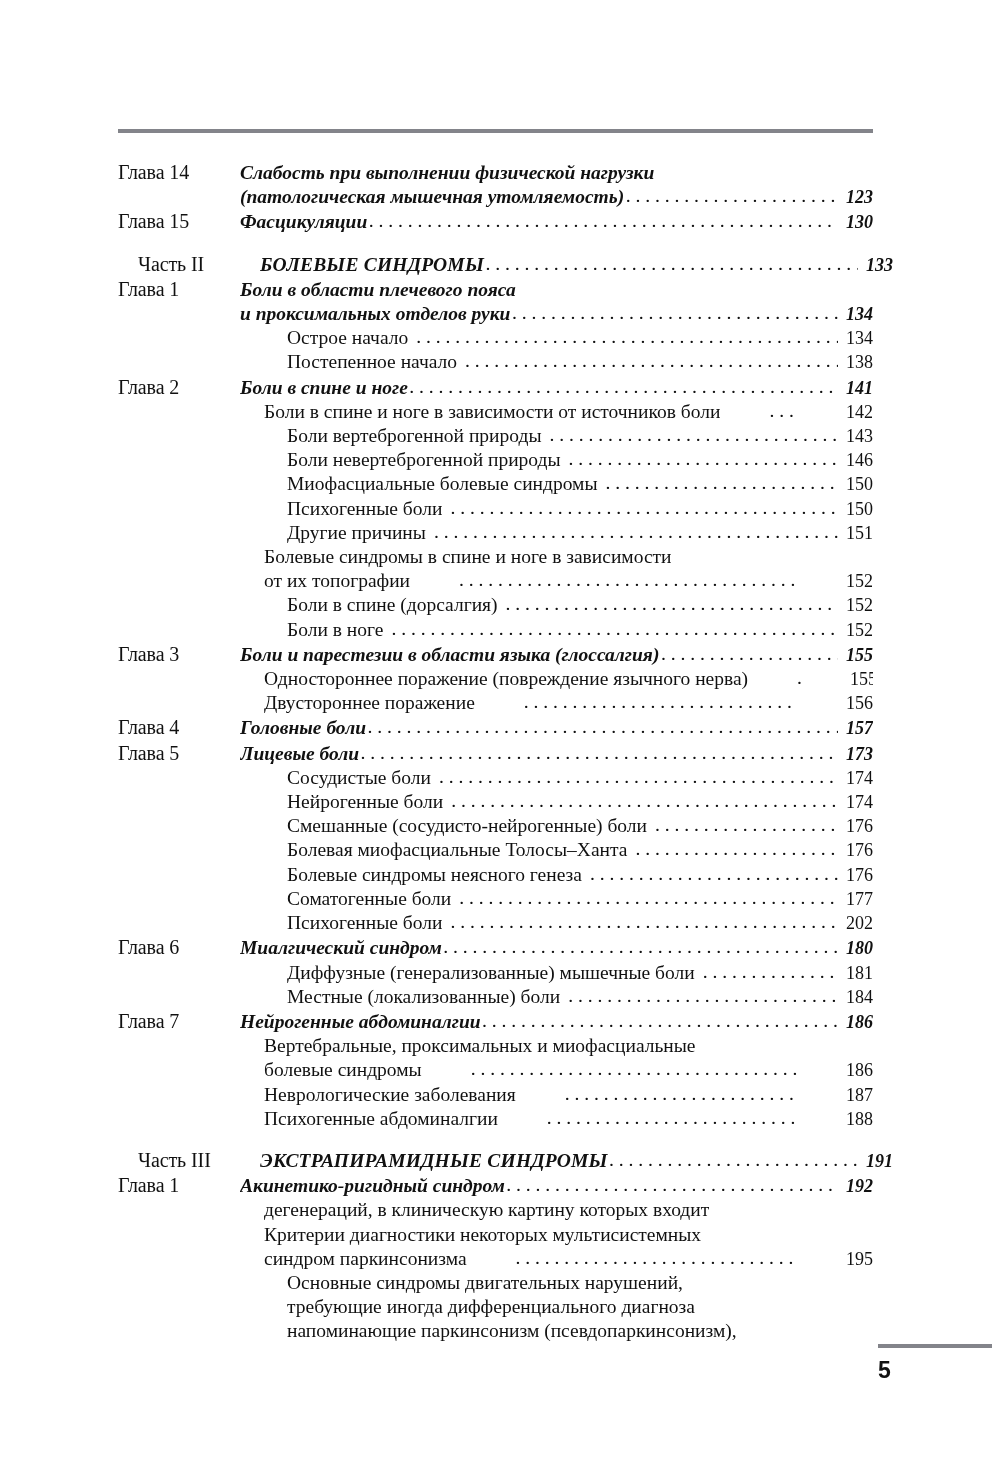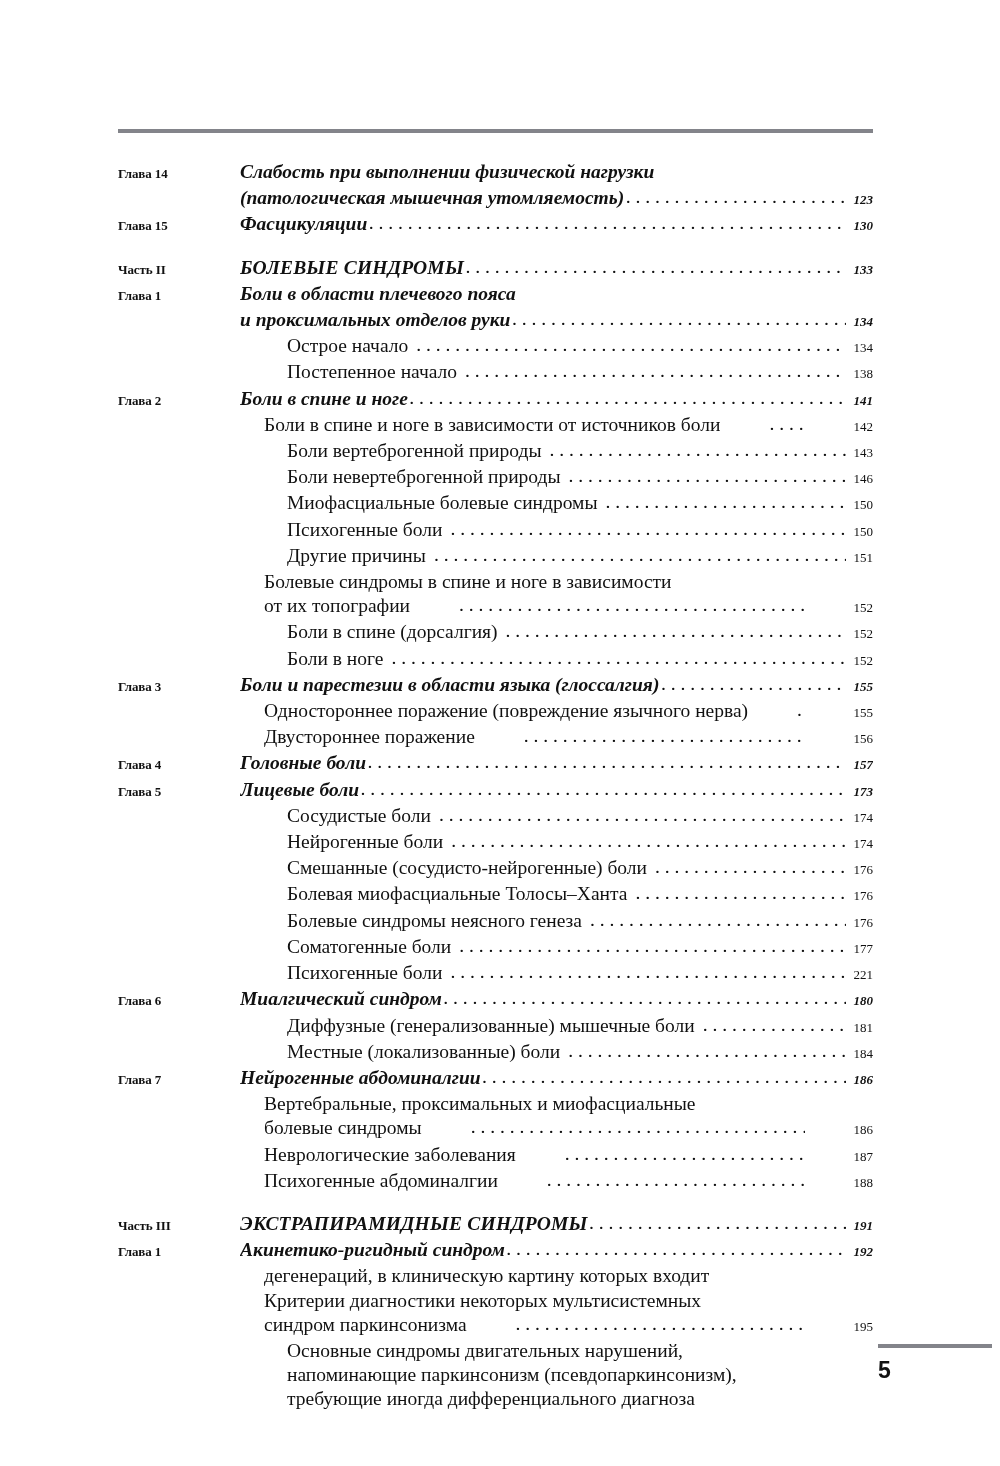--- a/index.html
+++ b/index.html
@@ -64,27 +64,27 @@
   }
 
   .entry {
     display: flex;
     align-items: baseline;
     width: 755px;
     font-size: 19.5px;
     line-height: 24.2px;
     white-space: nowrap;
   }
-  .entry.gap-before { margin-top: 17px; }
+  .entry.gap-before { margin-top: 17px; margin-left: 20px; }
 
   .label {
     flex: 0 0 122px;
     width: 122px;
-    font-weight: bold;
-    font-size: 13px;
+    font-weight: normal;
+    font-size: 20px;
     letter-spacing: -0.1px;
   }
 
   .body {
     flex: 1 1 auto;
     display: flex;
     align-items: baseline;
     min-width: 0;
     overflow: hidden;
   }
@@ -113,21 +113,21 @@
              ". . . . . . . . . . . . . . . . . . . . . . . . . . . . . . . . . . . . . . . . . . "
              ". . . . . . . . . . . . . . . . . . . . . . . . . . . . . . . . . . . . . . . . . . ";
     display: block;
     letter-spacing: 0px;
     font-size: 19.5px;
   }
 
   .pageno {
     flex: 0 0 auto;
     text-align: left;
-    font-size: 13px;
+    font-size: 18px;
     padding-left: 1px;
   }
   .entry.bold .pageno,
   .entry.caps .pageno { font-weight: bold; }
   
   .entry.bold .pageno,
   .entry.caps .pageno { padding-left: 7px; }
 </style>
 </head>
 <body>
@@ -369,21 +369,21 @@
           <span class="title">Соматогенные боли</span>
           <span class="leader"></span>
           <span class="pageno">177</span>
         </div>
       </div>
       <div class="entry lvl2">
         <div class="label"></div>
         <div class="body">
           <span class="title">Психогенные боли</span>
           <span class="leader"></span>
-          <span class="pageno">221</span>
+          <span class="pageno">202</span>
         </div>
       </div>
       <div class="entry lvl0 bold">
         <div class="label">Глава 6</div>
         <div class="body">
           <span class="title">Миалгический синдром</span>
           <span class="leader"></span>
           <span class="pageno">180</span>
         </div>
       </div>
@@ -479,27 +479,27 @@
       </div>
       <div class="entry lvl2 cont">
         <div class="label"></div>
         <div class="body">
           <span class="title">Основные синдромы двигательных нарушений,</span>
         </div>
       </div>
       <div class="entry lvl2 cont">
         <div class="label"></div>
         <div class="body">
+          <span class="title">требующие иногда дифференциального диагноза</span>
+        </div>
+      </div>
+      <div class="entry lvl2 cont">
+        <div class="label"></div>
+        <div class="body">
           <span class="title">напоминающие паркинсонизм (псевдопаркинсонизм),</span>
-        </div>
-      </div>
-      <div class="entry lvl2 cont">
-        <div class="label"></div>
-        <div class="body">
-          <span class="title">требующие иногда дифференциального диагноза</span>
         </div>
       </div>
     </div>
 
   <div class="rule-footer"></div>
   <div class="folio">5</div>
 
 </div>
 
 </body></html>

